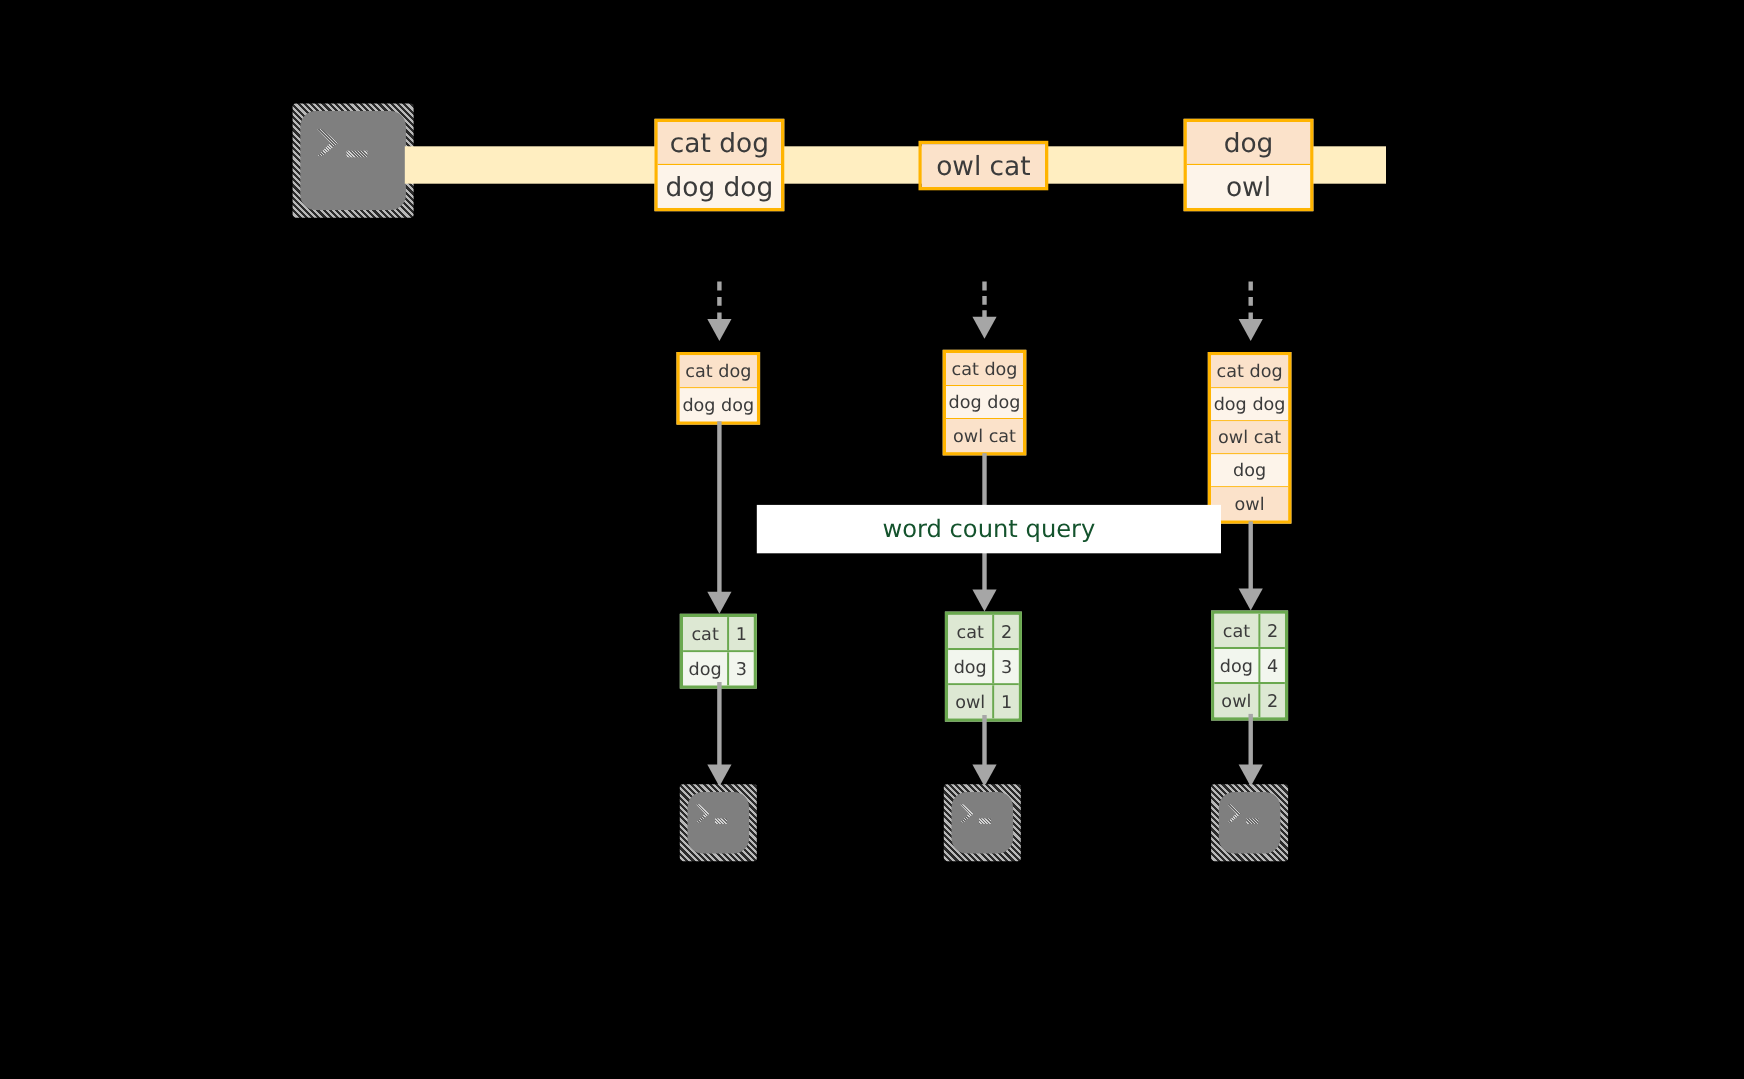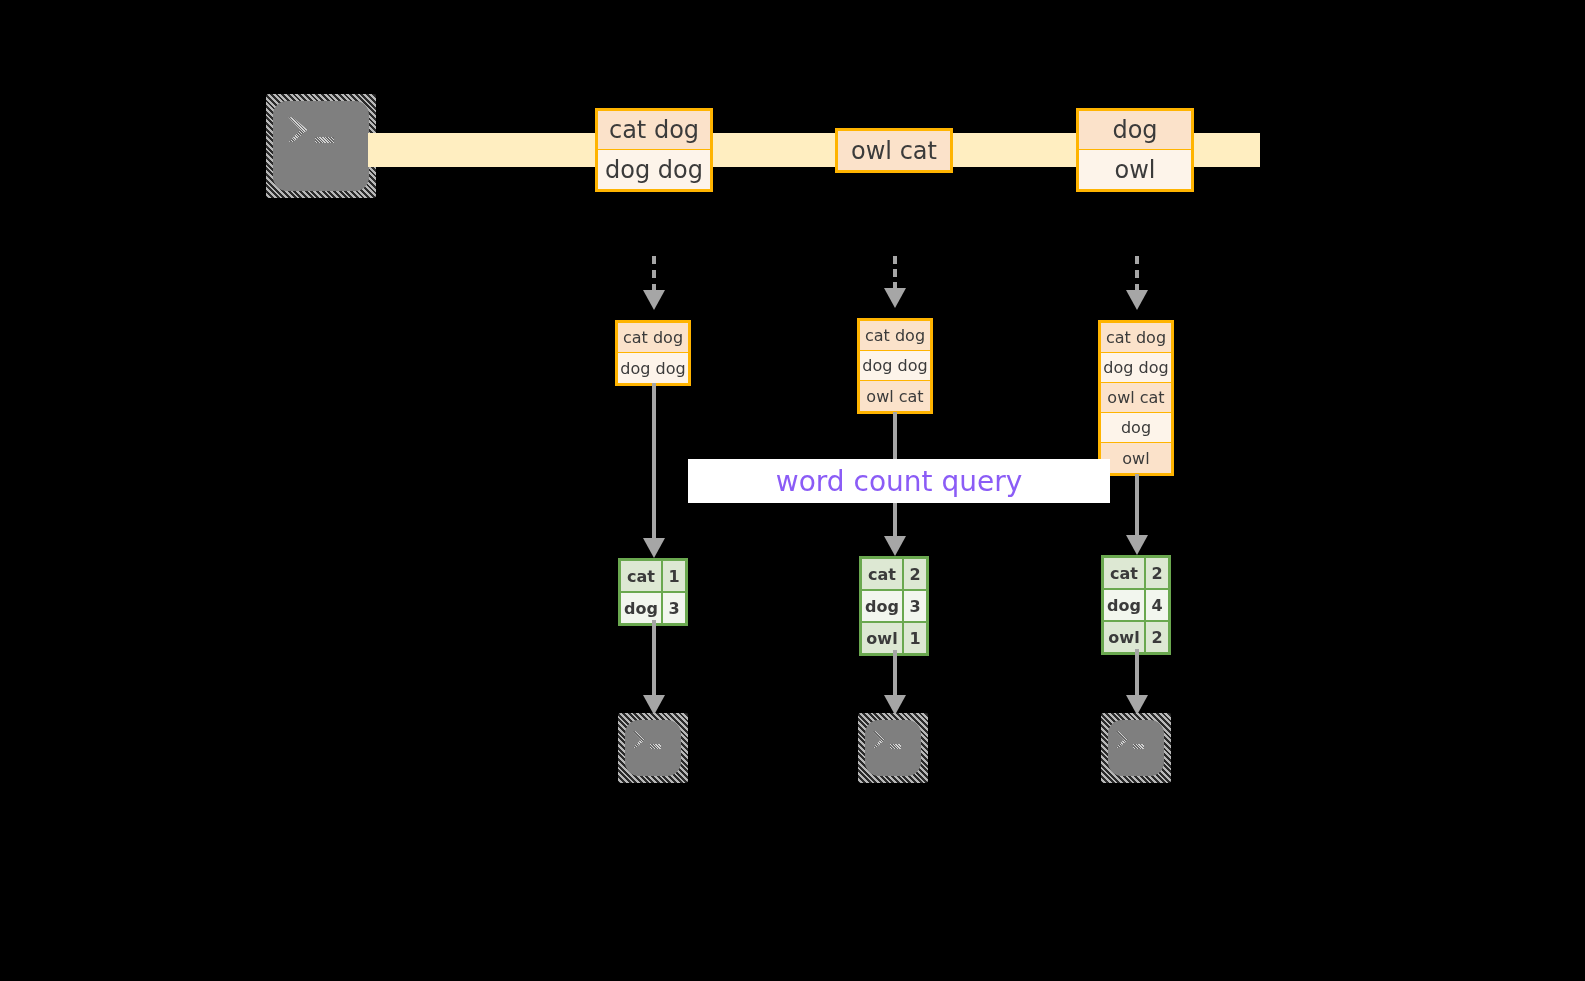--- a/index.html
+++ b/index.html
@@ -102,21 +102,20 @@
   .msgbox.log .cell { height: 30px; font-size: 16px; }
 
   
   .greentable {
     position: absolute;
     box-sizing: border-box;
     border: 3px solid #6aa84f;
     background: #eef3e8;
     display: flex;
     flex-direction: column;
-    font-weight: bold;
   }
   .greentable .row {
     display: flex;
     height: 30px;
     border-bottom: 2px solid #6aa84f;
   }
   .greentable .row:last-child { border-bottom: none; }
   .greentable .k, .greentable .v {
     box-sizing: border-box;
     display: flex;
@@ -151,22 +150,22 @@
 
   
   .label-band {
     position: absolute;
     background: #ffffff;
     display: flex;
     align-items: center;
     justify-content: center;
   }
   .label-band span {
-    font-size: 28px;
-    color: #8b5cf6;
+    font-size: 22px;
+    color: #14532d;
     white-space: nowrap;
     text-align: center;
   }
 </style>
 </head>
 <body>
 
 <div id="stage">
 
   <div class="terminal big" style="left:266px; top:94px; width:110px; height:104px;">

